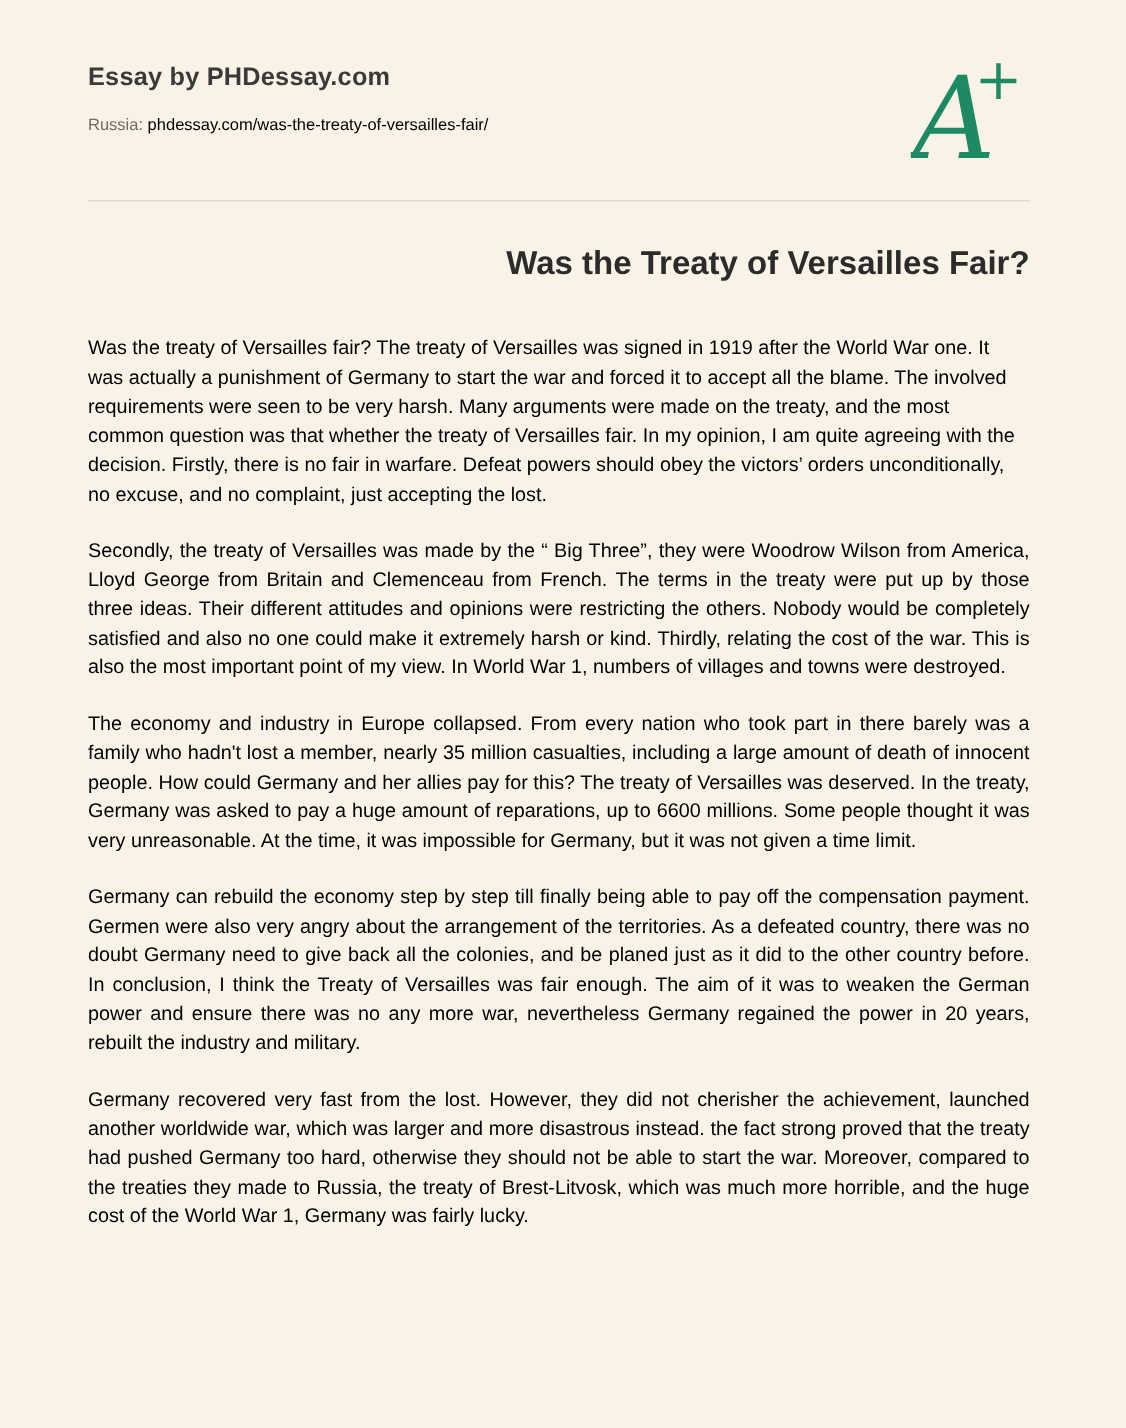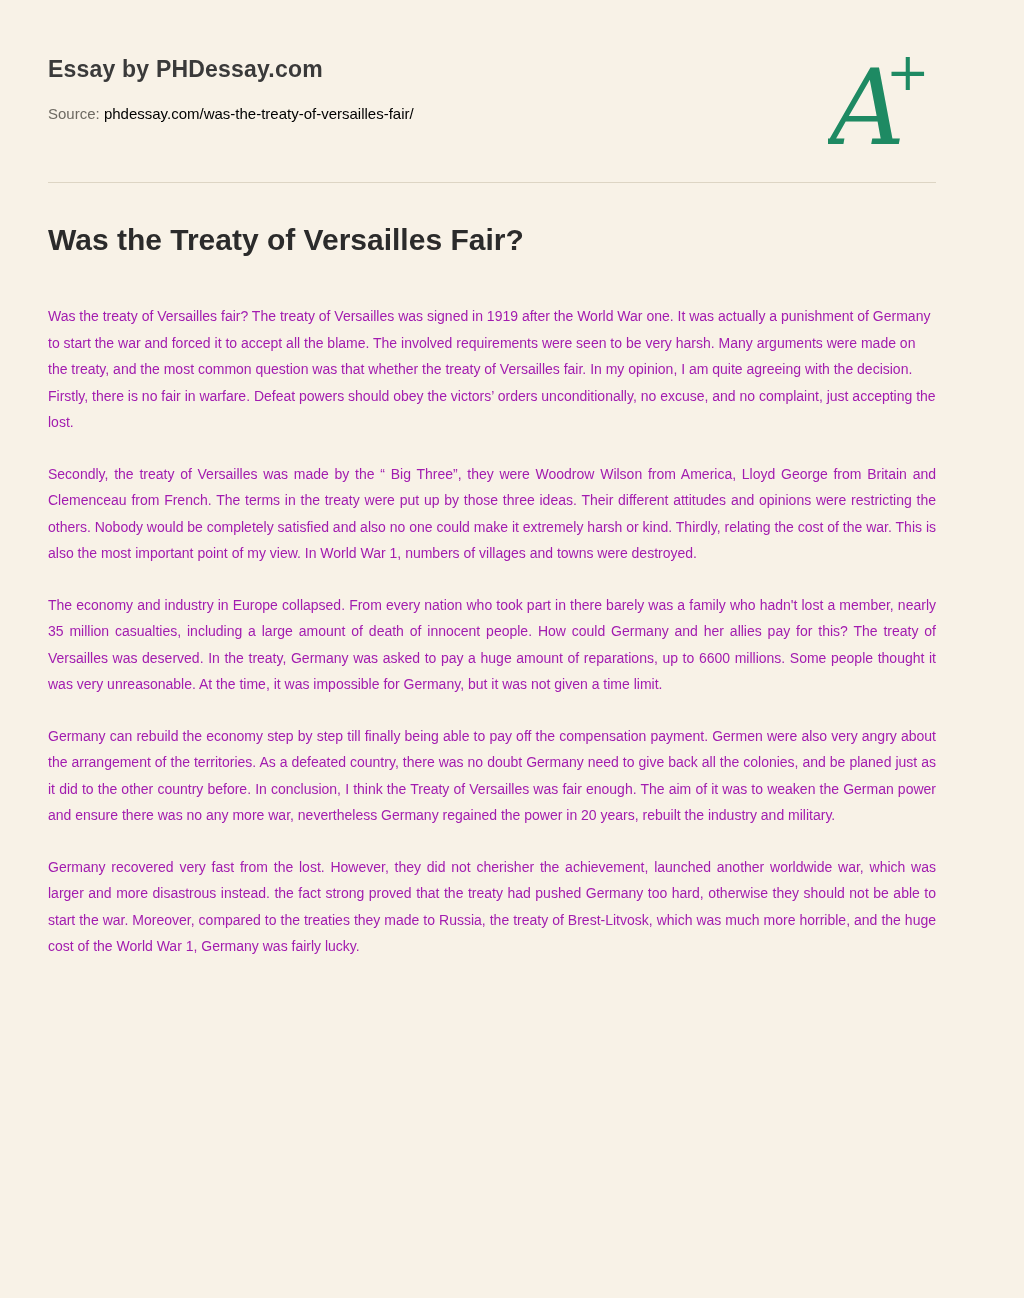--- a/index.html
+++ b/index.html
@@ -7,21 +7,21 @@
     width: 1024px;
     background: #f8f2e7;
     font-family: "Liberation Sans", "DejaVu Sans", sans-serif;
   }
   body {
     min-height: 1298px;
     color: #2e2e2e;
   }
   .page {
     width: 1024px;
-    padding: 48px 88px 60px 48px;
+    padding: 48px 88px 60px 80px;
   }
   .header {
     display: flex;
     justify-content: space-between;
     align-items: flex-start;
   }
   .header-text { padding-top: 8px; }
   .site-title {
     font-size: 23px;
     font-weight: 700;
@@ -46,45 +46,46 @@
   .divider {
     border: none;
     border-top: 1px solid #ddd5c4;
     margin-top: 26px;
   }
   .essay-title {
     margin-top: 40px;
     font-size: 30px;
     font-weight: 700;
     color: #2b2b2b;
+    text-align: right;
   }
   .essay-body {
     margin-top: 46px;
   }
   .essay-body p {
-    font-size: 14px;
+    font-size: 18px;
     line-height: 26.5px;
-    color: #a21caf;
+    color: #000000;
     margin-bottom: 25px;
     text-align: justify;
   }
   .essay-body p.first {
     text-align: left;
   }
 </style>
 </head>
 <body>
 
 <div class="page">
 
   <div class="header">
     <div class="header-text">
       <div class="site-title">Essay by PHDessay.com</div>
       <div class="source-line">
-        <span>Source:</span>
+        <span>Russia:</span>
         <a href="#">phdessay.com/was-the-treaty-of-versailles-fair/</a>
       </div>
     </div>
 
     <svg class="logo" viewBox="0 0 100 108">
       <text x="2" y="96" font-family="DejaVu Serif, serif" font-style="italic" font-size="104" fill="#1e8a63">A</text>
       <text x="58" y="42" font-family="DejaVu Serif, serif" font-size="52" fill="#1e8a63">+</text>
     </svg>
   </div>
 

